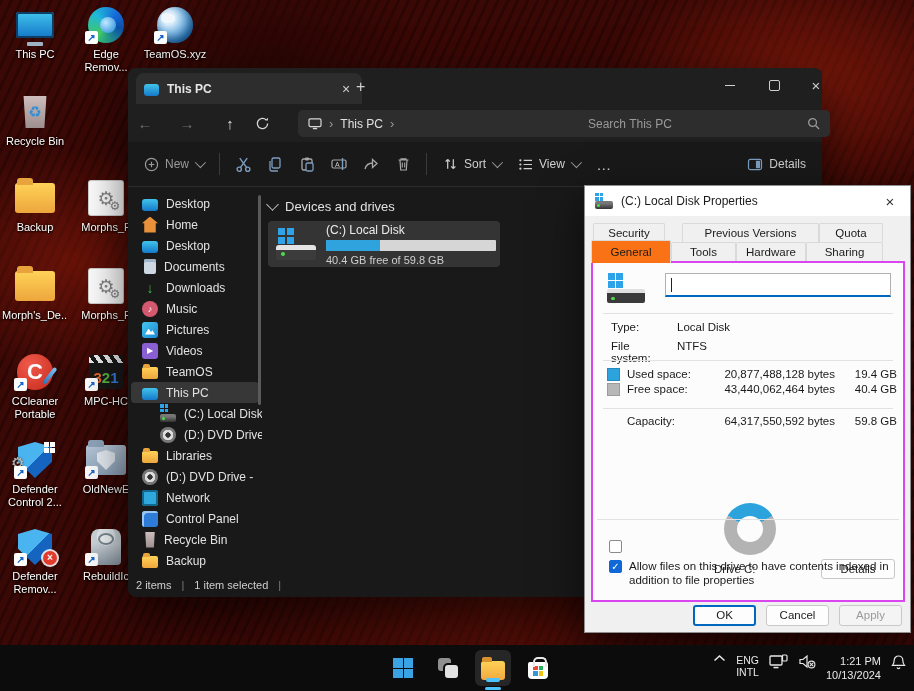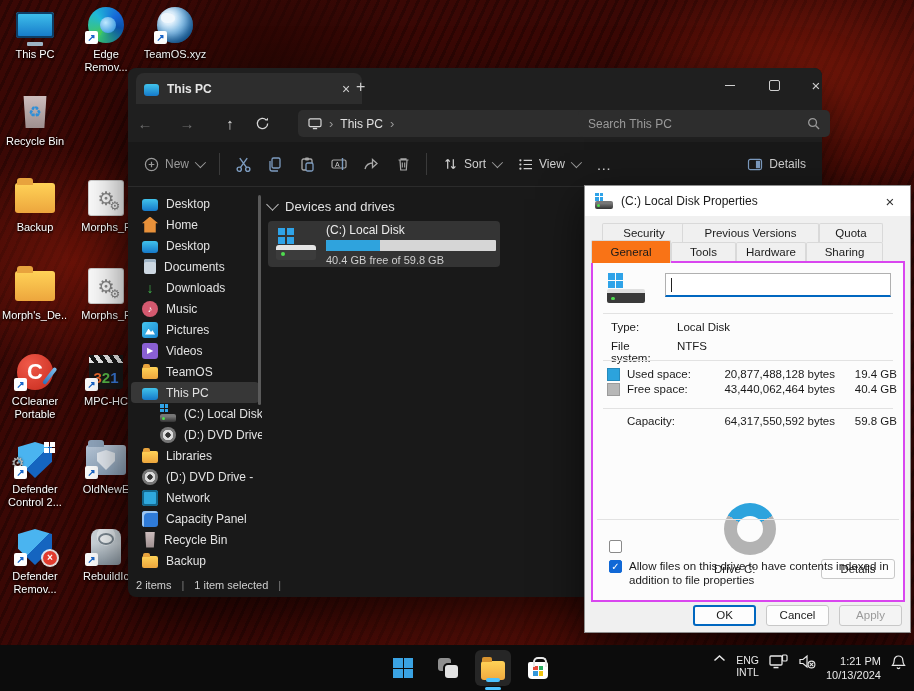--- a/index.html
+++ b/index.html
@@ -469,21 +469,21 @@
         <div class="srow">
             <span class="si si-disc"></span>
             <span>(D:) DVD Drive -</span>
           </div>
         <div class="srow">
             <span class="si si-net"></span>
             <span>Network</span>
           </div>
         <div class="srow">
             <span class="si si-cpanel"></span>
-            <span>Capacity Panel</span>
+            <span>Control Panel</span>
           </div>
         <div class="srow">
             <span class="si si-bin"></span>
             <span>Recycle Bin</span>
           </div>
         <div class="srow">
             <span class="si si-folder"></span>
             <span>Backup</span>
           </div>
         <span class="sbar"></span>
@@ -543,21 +543,21 @@
             <b></b>
             <b></b>
             <b></b>
           </span>
           <span class="bodyd" style="width:18px"></span>
           <span class="led"></span>
         </span>
       <span>(C:) Local Disk Properties</span>
       <span class="x">×</span>
     </div>
-    <span class="dtab" style="left:17px;top:37px;width:84px">Security</span>
+    <span class="dtab" style="left:8px;top:37px;width:72px">Security</span>
     <span class="dtab" style="left:97px;top:37px;width:137px">Previous Versions</span>
     <span class="dtab" style="left:234px;top:37px;width:64px">Quota</span>
     <span class="dtab front active" style="left:6px;top:54px;width:80px">General</span>
     <span class="dtab front" style="left:86px;top:56px;width:65px">Tools</span>
     <span class="dtab front" style="left:151px;top:56px;width:70px">Hardware</span>
     <span class="dtab front" style="left:221px;top:56px;width:77px">Sharing</span>
     <div class="dpage">
       <div class="pdrive">
           <span class="logo">
             <b></b>

